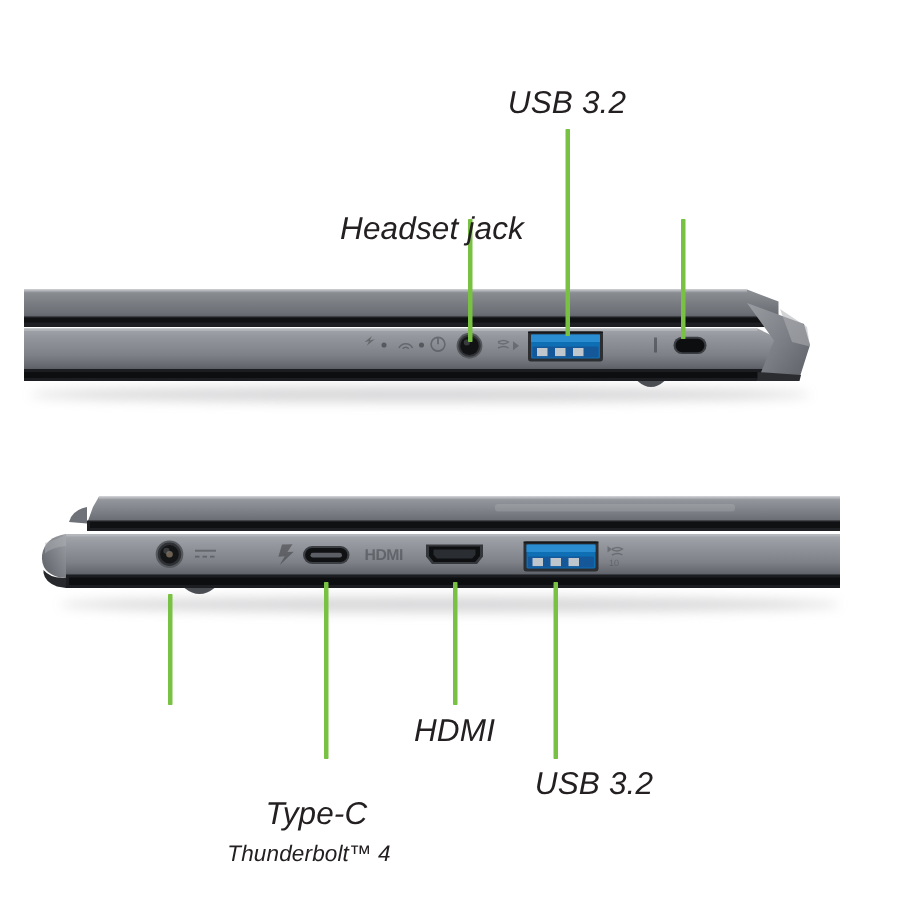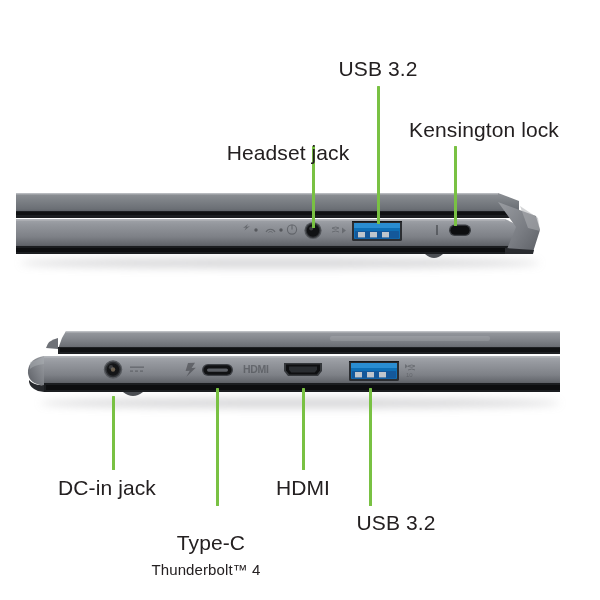--- a/index.html
+++ b/index.html
@@ -30,20 +30,21 @@
     white-space: nowrap;
     line-height: 1;
   }
   .label.sub {
     font-size: 15px;
     letter-spacing: 0.1px;
     margin-top: 20px;
   }
   .label.center {
     transform: translateX(-50%);
+    font-style: italic;
   }
 
   
   .leader {
     position: absolute;
     width: 3px;
     background: #79c143;
     border-radius: 0.5px;
   }
 
@@ -154,21 +155,20 @@
       <rect x="450.4" y="43.8" width="19.2" height="9" rx="4.5" fill="#0d0e10"></rect>
     </g>
   </svg>
 
   <div class="leader" style="left:377px; top:86px;  height:138px;"></div>
   <div class="leader" style="left:312px; top:146px; height:82px;"></div>
   <div class="leader" style="left:454px; top:146px; height:80px;"></div>
 
   <div class="label center" style="left:378px; top:58px;">USB 3.2</div>
   <div class="label center" style="left:288px; top:119px;margin-top:23px;">Headset jack</div>
-  <div class="label center" style="left:484px; top:119px;">Kensington lock</div>
 
   <div class="shadow" style="left:40px; top:398px; width:520px; height:10px;"></div>
 
   <svg class="laptop" width="600" height="95" viewBox="0 0 600 95" style="left:0; top:322px;">
     <defs>
       <linearGradient id="lidGrad2" x1="0" y1="0" x2="0" y2="1">
         <stop offset="0%" stop-color="#989ba0"></stop>
         <stop offset="40%" stop-color="#85888e"></stop>
         <stop offset="85%" stop-color="#6c6f75"></stop>
         <stop offset="100%" stop-color="#54575c"></stop>
@@ -265,19 +265,18 @@
       <path d="M405,42 l3,2.2 l-3,2.2 z" fill="#4a4d52"></path>
       <text x="406" y="55" font-family="Liberation Sans, sans-serif" font-size="6" fill="#4a4d52">10</text>
     </g>
   </svg>
 
   <div class="leader" style="left:112px; top:396px; height:74px;"></div>
   <div class="leader" style="left:216px; top:388px; height:118px;"></div>
   <div class="leader" style="left:302px; top:388px; height:82px;"></div>
   <div class="leader" style="left:369px; top:388px; height:118px;"></div>
 
-  <div class="label center" style="left:107px; top:477px;">DC-in jack</div>
   <div class="label center" style="left:211px; top:532px;">Type-C</div>
   <div class="label center sub" style="left:206px; top:542px;">Thunderbolt™ 4</div>
   <div class="label center" style="left:303px; top:477px;">HDMI</div>
   <div class="label center" style="left:396px; top:512px;">USB 3.2</div>
 
 </div>
 
 </body></html>

